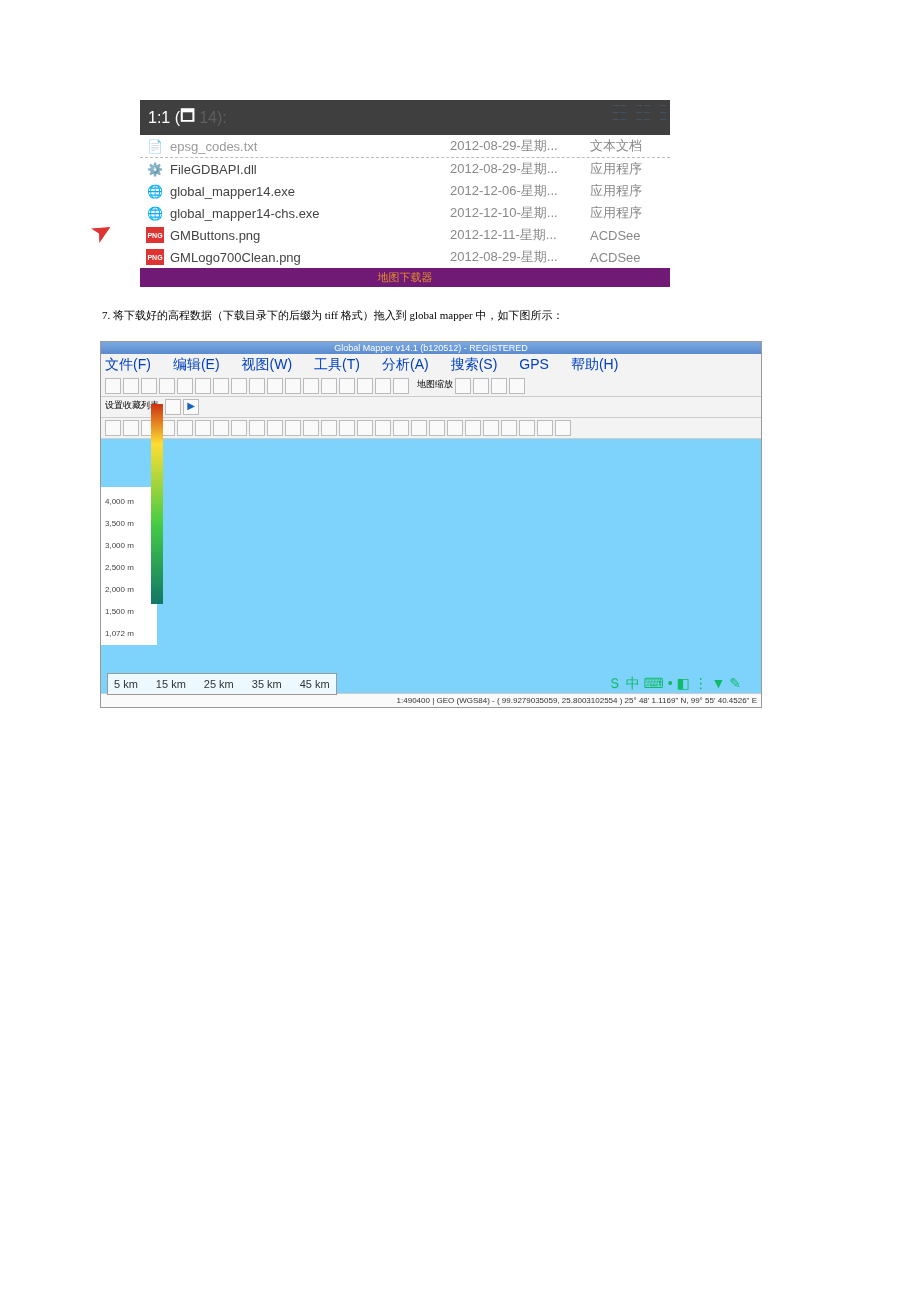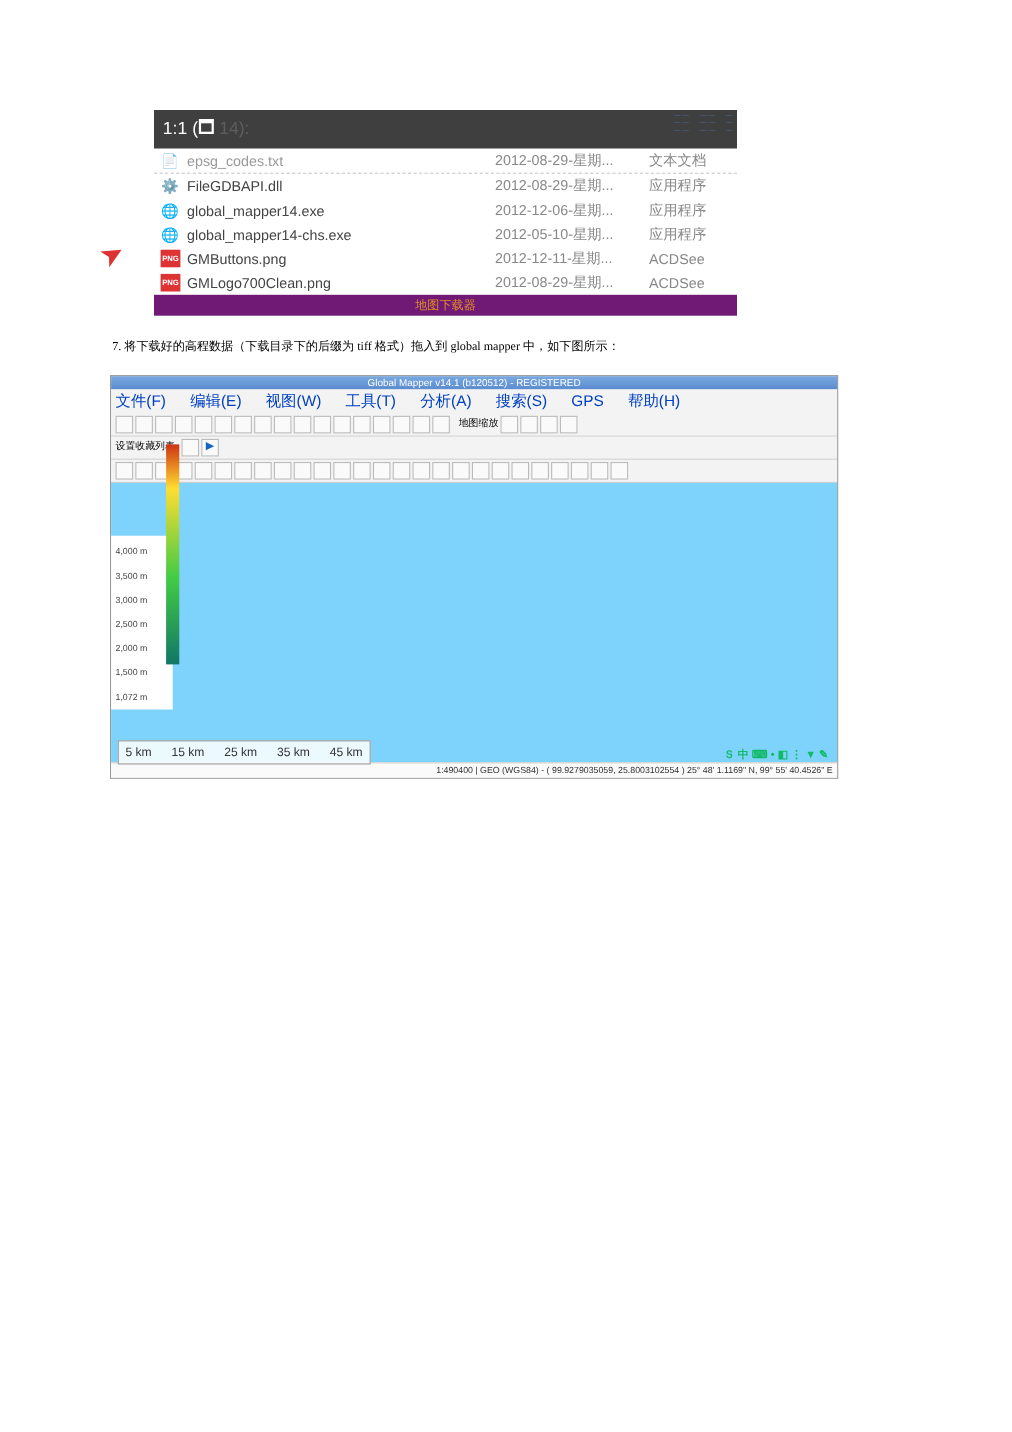--- a/index.html
+++ b/index.html
@@ -182,25 +182,24 @@
   .gm-status {
     background: #fafafa;
     color: #333;
     font-size: 8px;
     padding: 2px 4px;
     text-align: right;
     border-top: 1px solid #ccc;
   }
   .gm-tray {
     position: absolute;
-    right: 8px;
+    right: 20px;
     bottom: 14px;
-    font-size: 10px;
+    font-size: 14px;
     color: #1b6;
-    font-weight: bold;
   }
   .para2 {
     font-size: 16px;
     margin: 24px 0 0 0;
     text-indent: 4em;
   }
 </style>
 </head>
 <body>
 
@@ -232,21 +231,21 @@
     </div>
     <div class="fp-row">
       <span class="icon">🌐</span>
       <span class="fname">global_mapper14.exe</span>
       <span class="fdate">2012-12-06-星期...</span>
       <span class="ftype">应用程序</span>
     </div>
     <div class="fp-row">
       <span class="icon">🌐</span>
       <span class="fname">global_mapper14-chs.exe</span>
-      <span class="fdate">2012-05-10-星期...</span>
+      <span class="fdate">2012-12-10-星期...</span>
       <span class="ftype">应用程序</span>
     </div>
     <div class="fp-row cursor-wrap">
       <span class="icon" style="background:#d33;color:#fff;font-size:7px;font-weight:bold;">PNG</span>
       <span class="fname">GMButtons.png</span>
       <span class="cursor-arrow">➤</span>
       <span class="fdate">2012-12-11-星期...</span>
       <span class="ftype">ACDSee</span>
     </div>
     <div class="fp-row">

